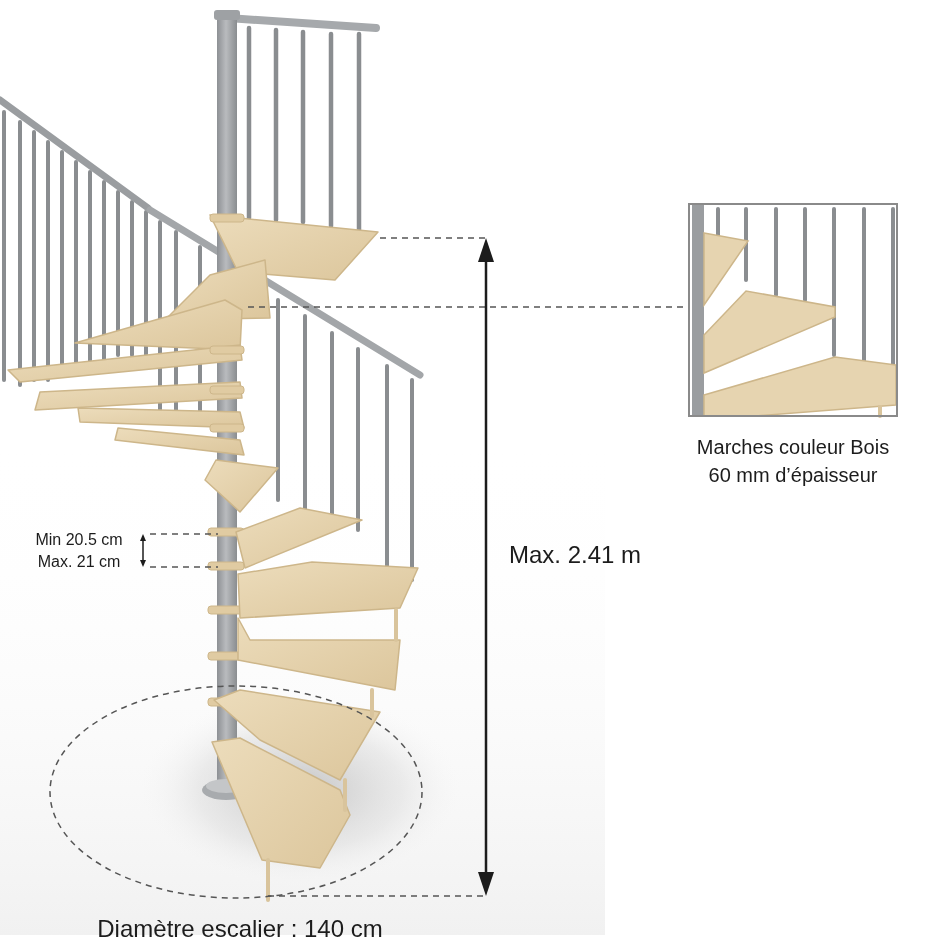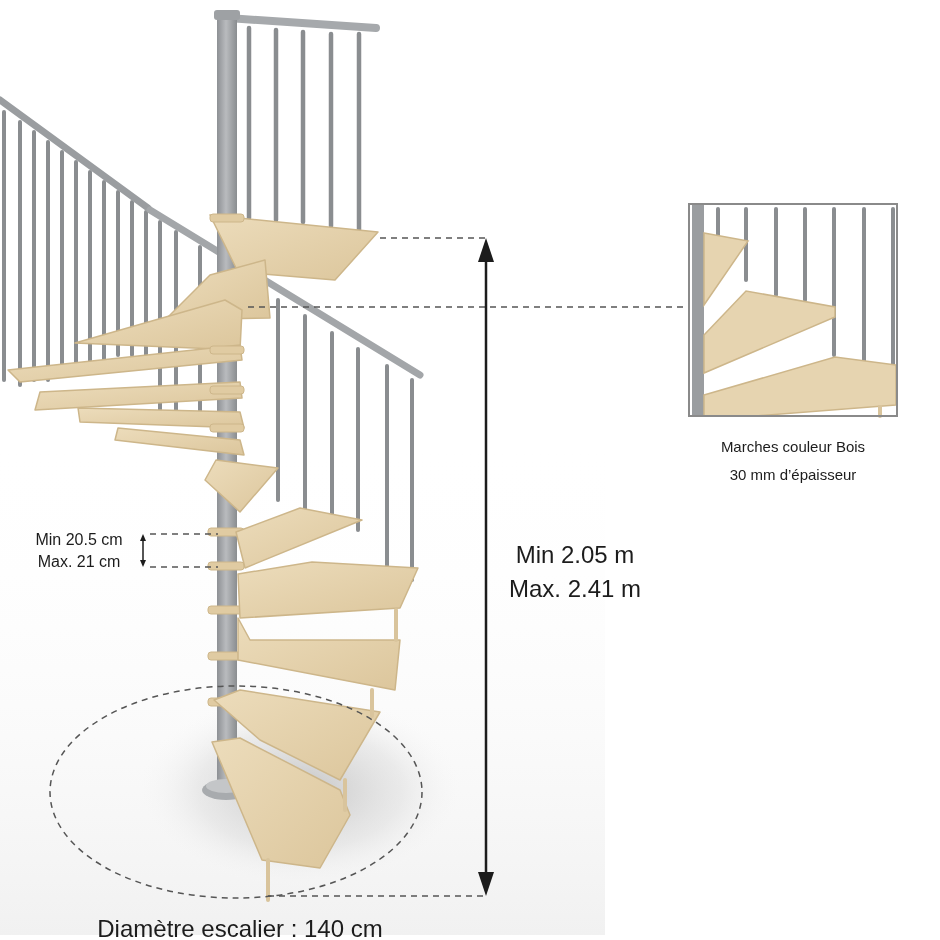--- a/index.html
+++ b/index.html
@@ -1,21 +1,21 @@
 <!DOCTYPE html>
 <html><head>
 <meta charset="utf-8">
 <style>
   html, body { margin: 0; padding: 0; background: #ffffff; }
   body { width: 940px; height: 940px; position: relative; overflow: hidden; font-family: "Liberation Sans", sans-serif; color: #1c1c1c; }
   #stage { position: absolute; left: 0; top: 0; width: 940px; height: 940px; }
   .label { position: absolute; text-align: center; line-height: 1.2; white-space: nowrap; }
   .step-label { left: 19px; top: 529px; width: 120px; font-size: 16px; line-height: 22px; }
   .height-label { left: 490px; top: 538px; width: 170px; font-size: 24px; line-height: 34px; }
-  .inset-caption { left: 668px; top: 433px; width: 250px; font-size: 15px; line-height: 28px; }
+  .inset-caption { left: 668px; top: 433px; width: 250px; font-size: 20px; line-height: 28px; }
   .diameter-label { left: 40px; top: 914px; width: 400px; font-size: 24px; line-height: 30px; }
   .inset { position: absolute; left: 688px; top: 203px; width: 210px; height: 214px; border: 2px solid #8a8a8a; box-sizing: border-box; overflow: hidden; background: #fff; }
 </style>
 </head>
 <body>
 
 <div id="stage">
 
   <svg width="940" height="940" viewBox="0 0 940 940" style="position:absolute;left:0;top:0;">
     <defs>
@@ -167,24 +167,23 @@
       <line x1="190" y1="200" x2="190" y2="212" stroke="#d9c49c" stroke-width="4"></line>
     </svg>
   </div>
 
   <div class="label step-label">
     <div>Min 20.5 cm</div>
     <div>Max. 21 cm</div>
   </div>
 
   <div class="label height-label">
-    <div>Min 2.05 m</div>
     <div>Max. 2.41 m</div>
   </div>
 
   <div class="label inset-caption">
     <div>Marches couleur Bois</div>
-    <div>30 mm d’épaisseur</div>
+    <div>60 mm d’épaisseur</div>
   </div>
 
   <div class="label diameter-label">Diamètre escalier : 140 cm</div>
 
 </div>
 
 </body></html>

